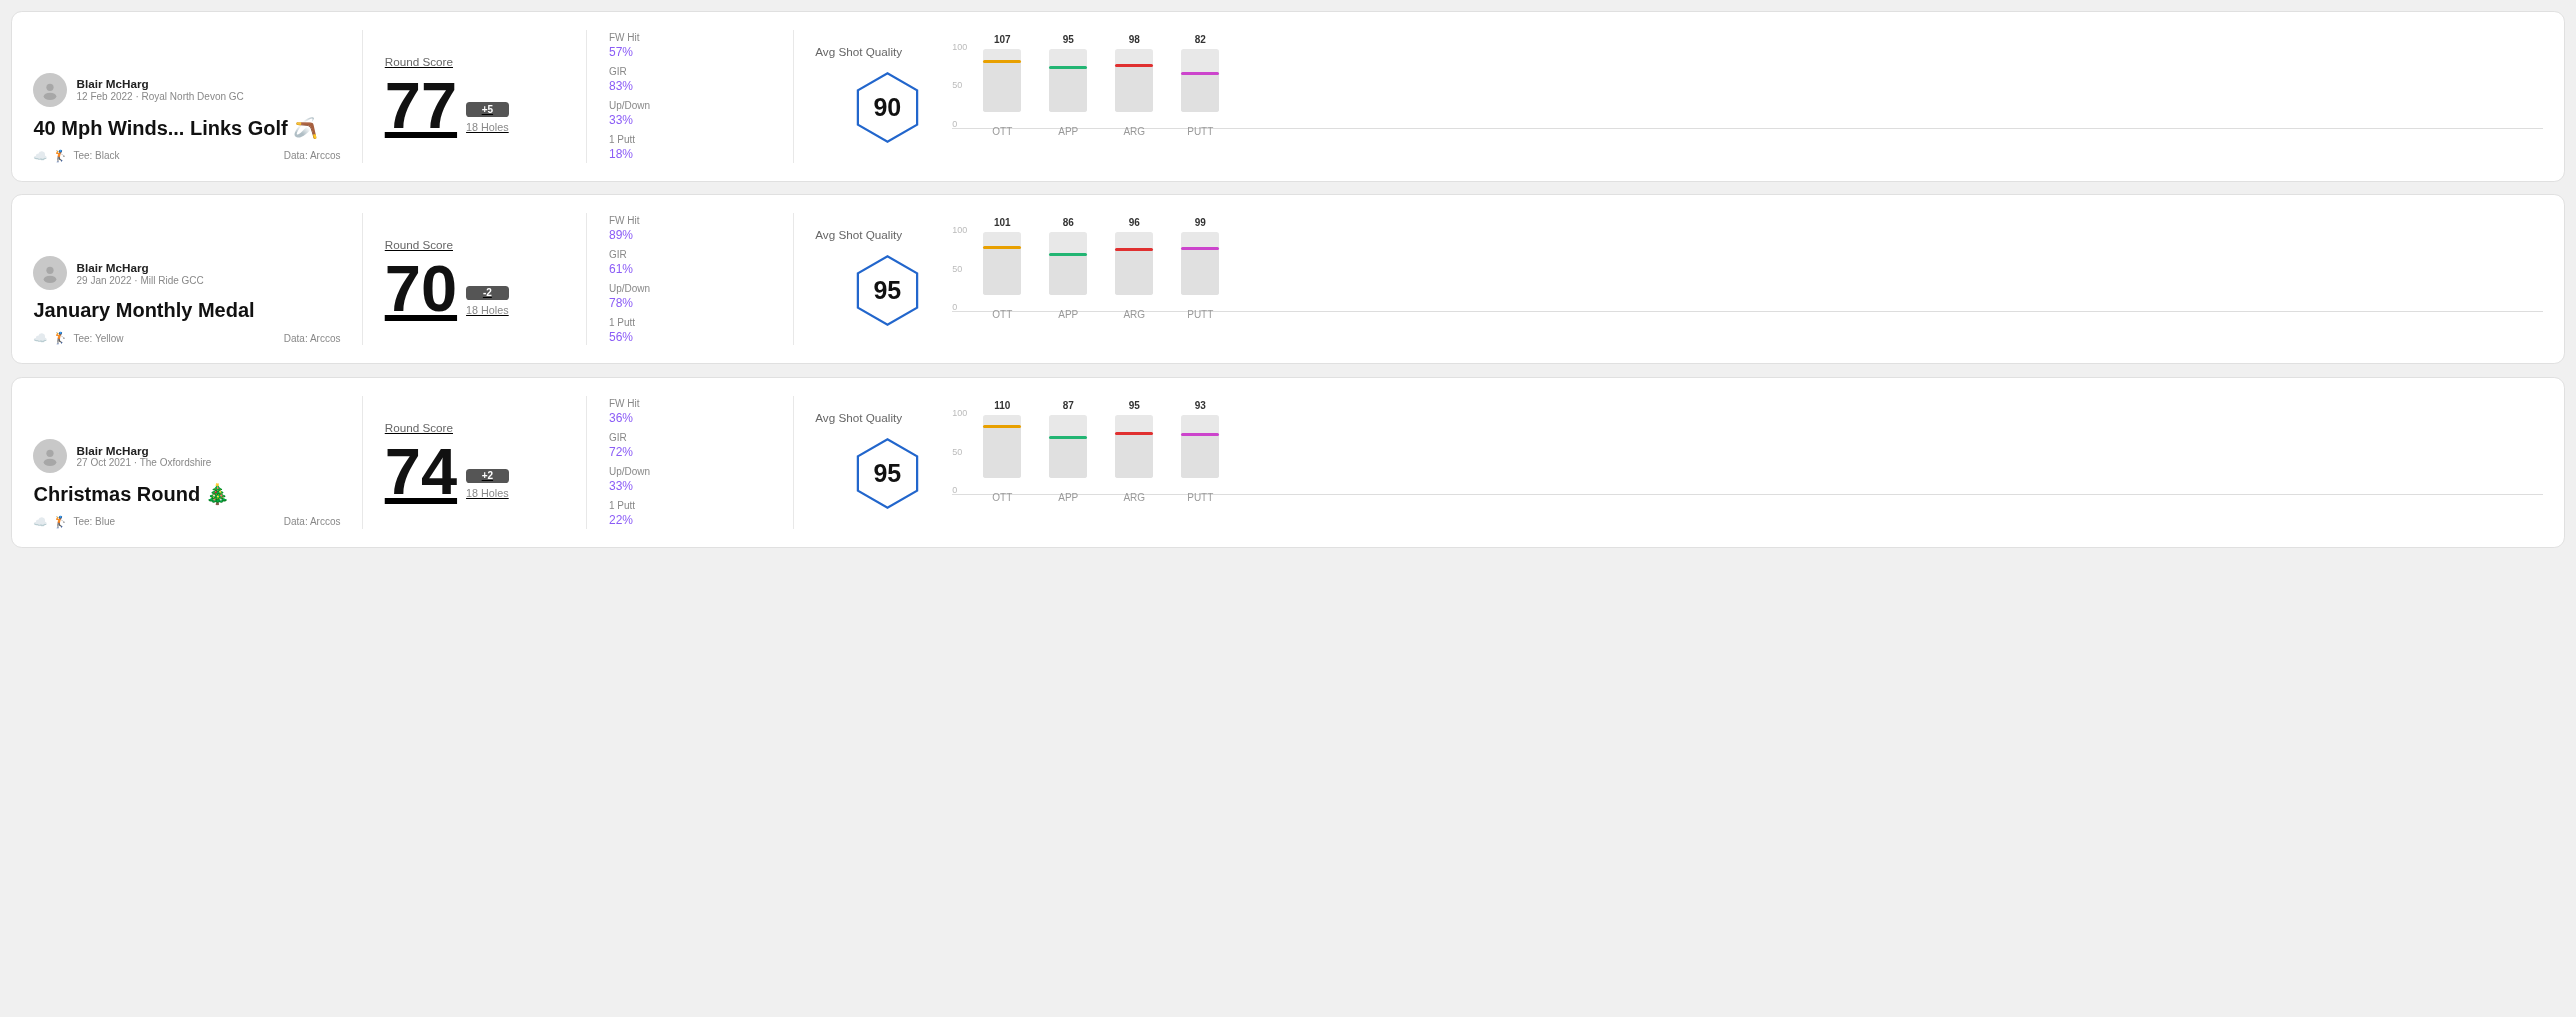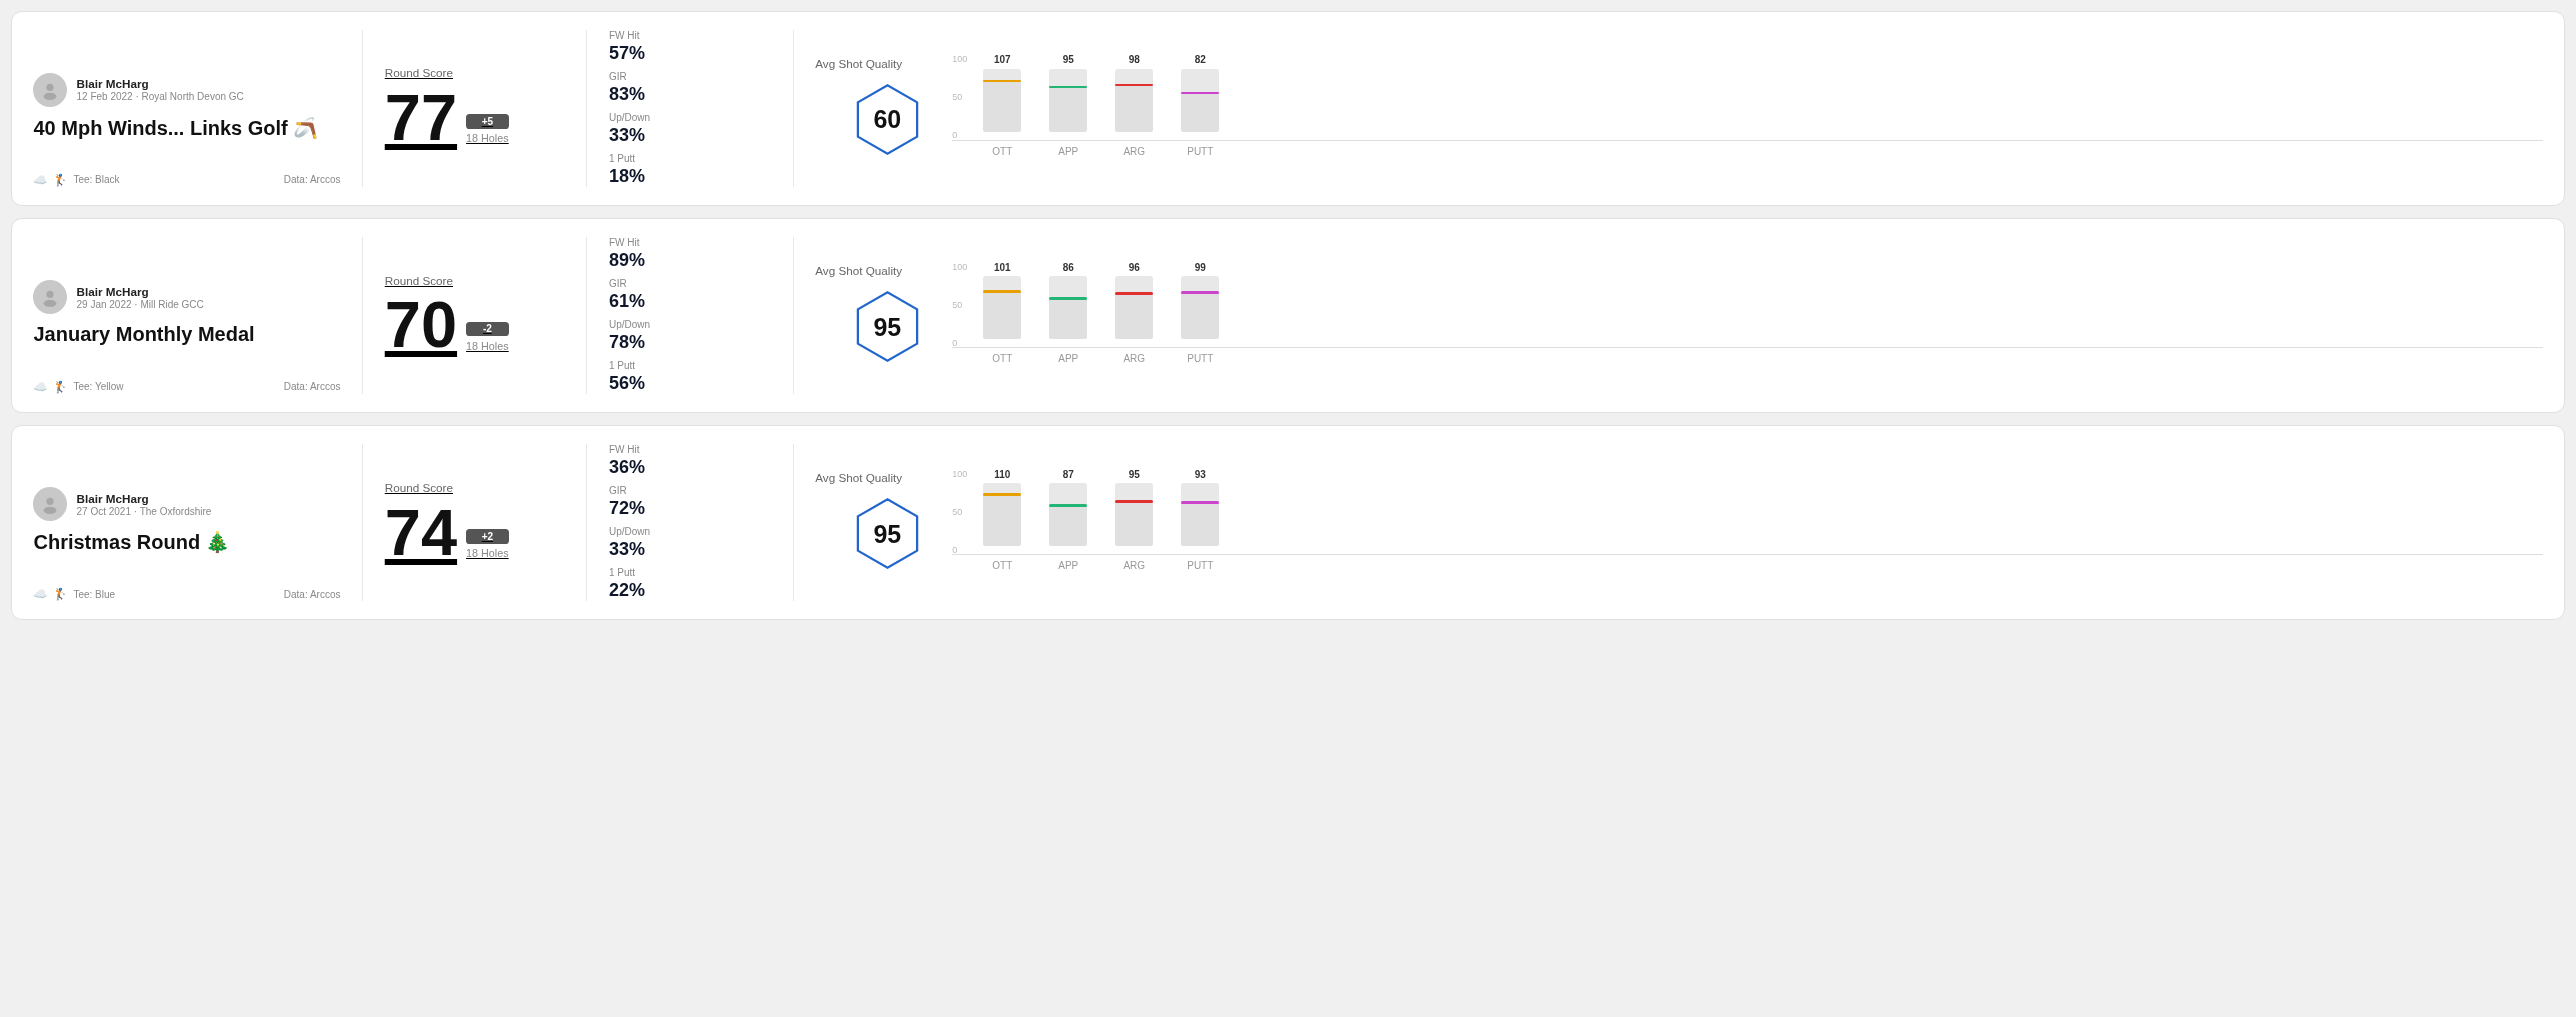--- a/index.html
+++ b/index.html
@@ -137,23 +137,23 @@
       grid-template-columns: 1fr;
       gap: 7.2px 14.4px;
     }
     .stat-item {}
     .stat-label {
       font-size: 10px;
       color: #888;
       margin-bottom: 1.8px;
     }
     .stat-value {
-      font-size: 18px;
-      font-weight: 700;
-      color: #0f172a;
+      font-size: 12px;
+      font-weight: 400;
+      color: #8b5cf6;
     }
     .quality-section {
       width: 144px;
       flex-shrink: 0;
       display: flex;
       flex-direction: column;
       justify-content: center;
       align-items: center;
     }
     .quality-label {
@@ -182,21 +182,21 @@
     }
     .chart-section {
       flex: 1;
       display: flex;
       flex-direction: column;
       justify-content: center;
       padding-left: 18px;
     }
     .bar-chart {
       display: flex;
-      align-items: flex-start;
+      align-items: center;
       gap: 16px;
       height: 108px;
       position: relative;
       padding-bottom: 21.7px;
     }
     .bar-group {
       display: flex;
       flex-direction: column;
       align-items: center;
       gap: 1.8px;
@@ -329,21 +329,21 @@
       </div>
 
       <div class="divider"></div>
 
       <div class="quality-section">
         <div class="quality-label">Avg Shot Quality</div>
         <div class="hexagon-container">
           <svg class="hexagon-svg" viewBox="0 0 90 90">
             <path d="M 77.90896534380867,26.000000000000004 L 77.90896534380867,64 L 45,83 L 12.091034656191326,64 L 12.091034656191333,25.999999999999996 L 44.99999999999999,7 Z" fill="none" stroke="#2266cc" stroke-width="2.5"></path>
           </svg>
-          <span class="quality-score">60</span>
+          <span class="quality-score">90</span>
         </div>
       </div>
 
       <div class="chart-section">
 
     <div class="bar-chart">
       <div class="chart-y-axis">
         <span>100</span>
         <span>50</span>
         <span>0</span>

